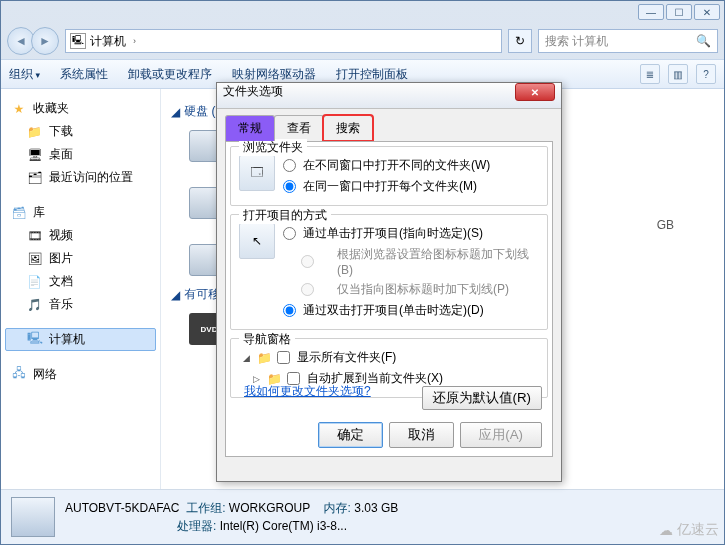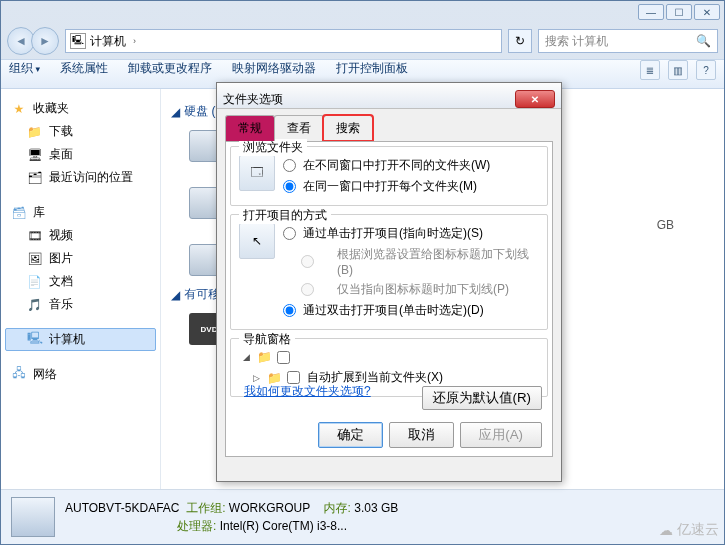--- a/index.html
+++ b/index.html
@@ -13,21 +13,21 @@
 .navbtns { display: flex; }
 .navcircle { width: 28px; height: 28px; border-radius: 50%; background: radial-gradient(#eef5fd,#c9dbef); border: 1px solid #9cb8d6; display:flex; align-items:center; justify-content:center; color:#6b88a6; }
 .navcircle:last-child { margin-left:-4px; }
 .addressbar { flex: 1; height: 24px; background: #fff; border: 1px solid #a0b8d8; display: flex; align-items: center; padding: 0 4px; gap: 4px; }
 .addr-icon { width:16px; height:16px; background:#fff; border:1px solid #999; display:flex; align-items:center; justify-content:center; font-size:9px;}
 .addr-chev { color:#555; font-size:9px; padding:0 3px;}
 .refreshbox { width:24px; height:24px; border:1px solid #a0b8d8; background:#eef5fd; display:flex;align-items:center;justify-content:center;}
 .searchbox { width: 180px; height: 24px; background: #fff; border: 1px solid #a0b8d8; display: flex; align-items: center; padding: 0 6px; color: #888; }
 .searchbox span:last-child { margin-left:auto; }
 
-.toolbar { height: 30px; background: linear-gradient(#f7fbff,#e3edf9); border-top:1px solid #c6d6ea; border-bottom:1px solid #c6d6ea; display:flex; padding:0 8px; gap:20px; }
+.toolbar { height: 30px; background: linear-gradient(#f7fbff,#e3edf9); border-top:1px solid #c6d6ea; border-bottom:1px solid #c6d6ea; display:flex; align-items:center; padding:0 8px; gap:20px; }
 .tb-item { color:#123a6b; }
 .tb-drop::after { content:" ▾"; font-size:9px;}
 .tb-right { margin-left:auto; display:flex; gap:8px; color:#3a5a7a;}
 .tb-icon { width:20px; height:20px; border:1px solid #b8cbe0; background:#eef5fd; border-radius:2px; display:flex;align-items:center;justify-content:center; font-size:10px;}
 
 .content { display:flex; height: 400px; background:#fff; }
 .sidebar { width:160px; border-right:1px solid #e2e9f1; padding:8px 4px; }
 .sb-group { margin-bottom:12px; }
 .sb-head { display:flex; align-items:center; gap:6px; padding:3px 6px; font-size:12px;}
 .sb-item { display:flex; align-items:center; gap:6px; padding:3px 6px 3px 22px; }
@@ -39,29 +39,29 @@
 .section-head { color:#14468b; padding:4px 0; display:flex; align-items:center; gap:4px;}
 .drive { display:flex; align-items:center; gap:8px; padding:6px 0 6px 18px;}
 .drive-icon { width:40px; height:32px; background:linear-gradient(#e8eef5,#b9c7d6); border:1px solid #8fa2b7; border-radius:3px; position:relative;}
 .dvd-icon { width:40px; height:32px; background:#3d3d3d; border-radius:3px; display:flex;align-items:center;justify-content:center;}
 .dvd-icon::after{content:"DVD"; color:#fff; font-size:8px; font-weight:bold;}
 .rightinfo { margin-left:auto; color:#555; padding-right:40px; text-align:right;margin-top:44px;}
 
 .statusbar { position:absolute; bottom:0; left:0; right:0; height:55px; border-top:1px solid #d0dbe8; background:#eaf1fa; display:flex; align-items:center; padding:4px 10px; gap:10px;}
 .sb-thumb { width:44px; height:40px; background:linear-gradient(#eef4fb,#b7c9de); border:1px solid #8fa2b7;}
 .sb-text { line-height:1.5; }
-.sb-text .t2 { color:#4d7c0f; }
+.sb-text .t2 { color:#0c4a6e; }
 
 
 .dialog { position:absolute; left:216px; top:82px; width:346px; height:400px; background:#f0f0f0; border:1px solid #7a7a7a; box-shadow:2px 2px 8px rgba(0,0,0,0.3); }
-.dlg-title { height:26px; background:linear-gradient(#fdfdfd,#e3e9f2); border-bottom:1px solid #c0c0c0; display:flex; align-items:flex-end; padding:0 6px;gap:14px;}
+.dlg-title { height:26px; background:linear-gradient(#fdfdfd,#e3e9f2); border-bottom:1px solid #c0c0c0; display:flex; align-items:flex-start; padding:0 6px;gap:14px;}
 .dlg-close { margin-left:auto; width:40px; height:18px; background:linear-gradient(#e88,#c33); border:1px solid #a22; border-radius:3px; color:#fff; display:flex; align-items:center; justify-content:center; font-size:10px; font-weight:bold;}
 .tabs { display:flex; padding:6px 8px 0 8px; }
 .tab { padding:4px 12px; background:#f0f0f0; border:1px solid #b0b0b0; border-bottom:none; border-radius:3px 3px 0 0; margin-right:-1px; position:relative;}
-.tab.active { background:#be185d; z-index:2;}
+.tab.active { background:#8b5cf6; z-index:2;}
 .tab.hl { outline:2px solid #e33; outline-offset:-1px;}
 .tabpanel { margin:0 8px 8px 8px; background:#fff; border:1px solid #b0b0b0; height:316px; padding:4px; position:relative;}
 .groupbox { border:1px solid #d0d0d0; border-radius:2px; padding:8px 8px 8px 8px; margin-bottom:8px; position:relative;}
 .groupbox > .legend { position:absolute; top:-8px; left:8px; background:#fff; padding:0 4px; }
 .gb-row { display:flex; }
 .gb-icon { width:36px; height:36px; border:1px solid #c8d2de; background:linear-gradient(#f4f8fc,#d8e3ef); border-radius:2px; margin-right:8px; flex-shrink:0; display:flex;align-items:center;justify-content:center; }
 .gb-opts { flex:1; }
 .optline { display:flex; align-items:center; gap:4px; padding:2px 0; }
 .optline.sub { padding-left:18px; color:#888;gap:20px;}
 .optline input[type=radio], .optline input[type=checkbox] { margin:0 3px 0 0;}
@@ -254,20 +254,21 @@
       </div>
     </div>
 
     <div class="groupbox">
       <span class="legend">导航窗格</span>
       <div class="navtree">
         <label class="optline">
             <span class="tree-tog">◢</span>
             <span class="ico fold">📁</span>
             <input type="checkbox" style="">
+            <span>显示所有文件夹(F)</span>
           </label>
         <label class="optline" style="padding-left:10px">
             <span class="tree-tog">▷</span>
             <span class="ico fold">📁</span>
             <input type="checkbox" style="">
             <span>自动扩展到当前文件夹(X)</span>
           </label>
       </div>
     </div>
 

